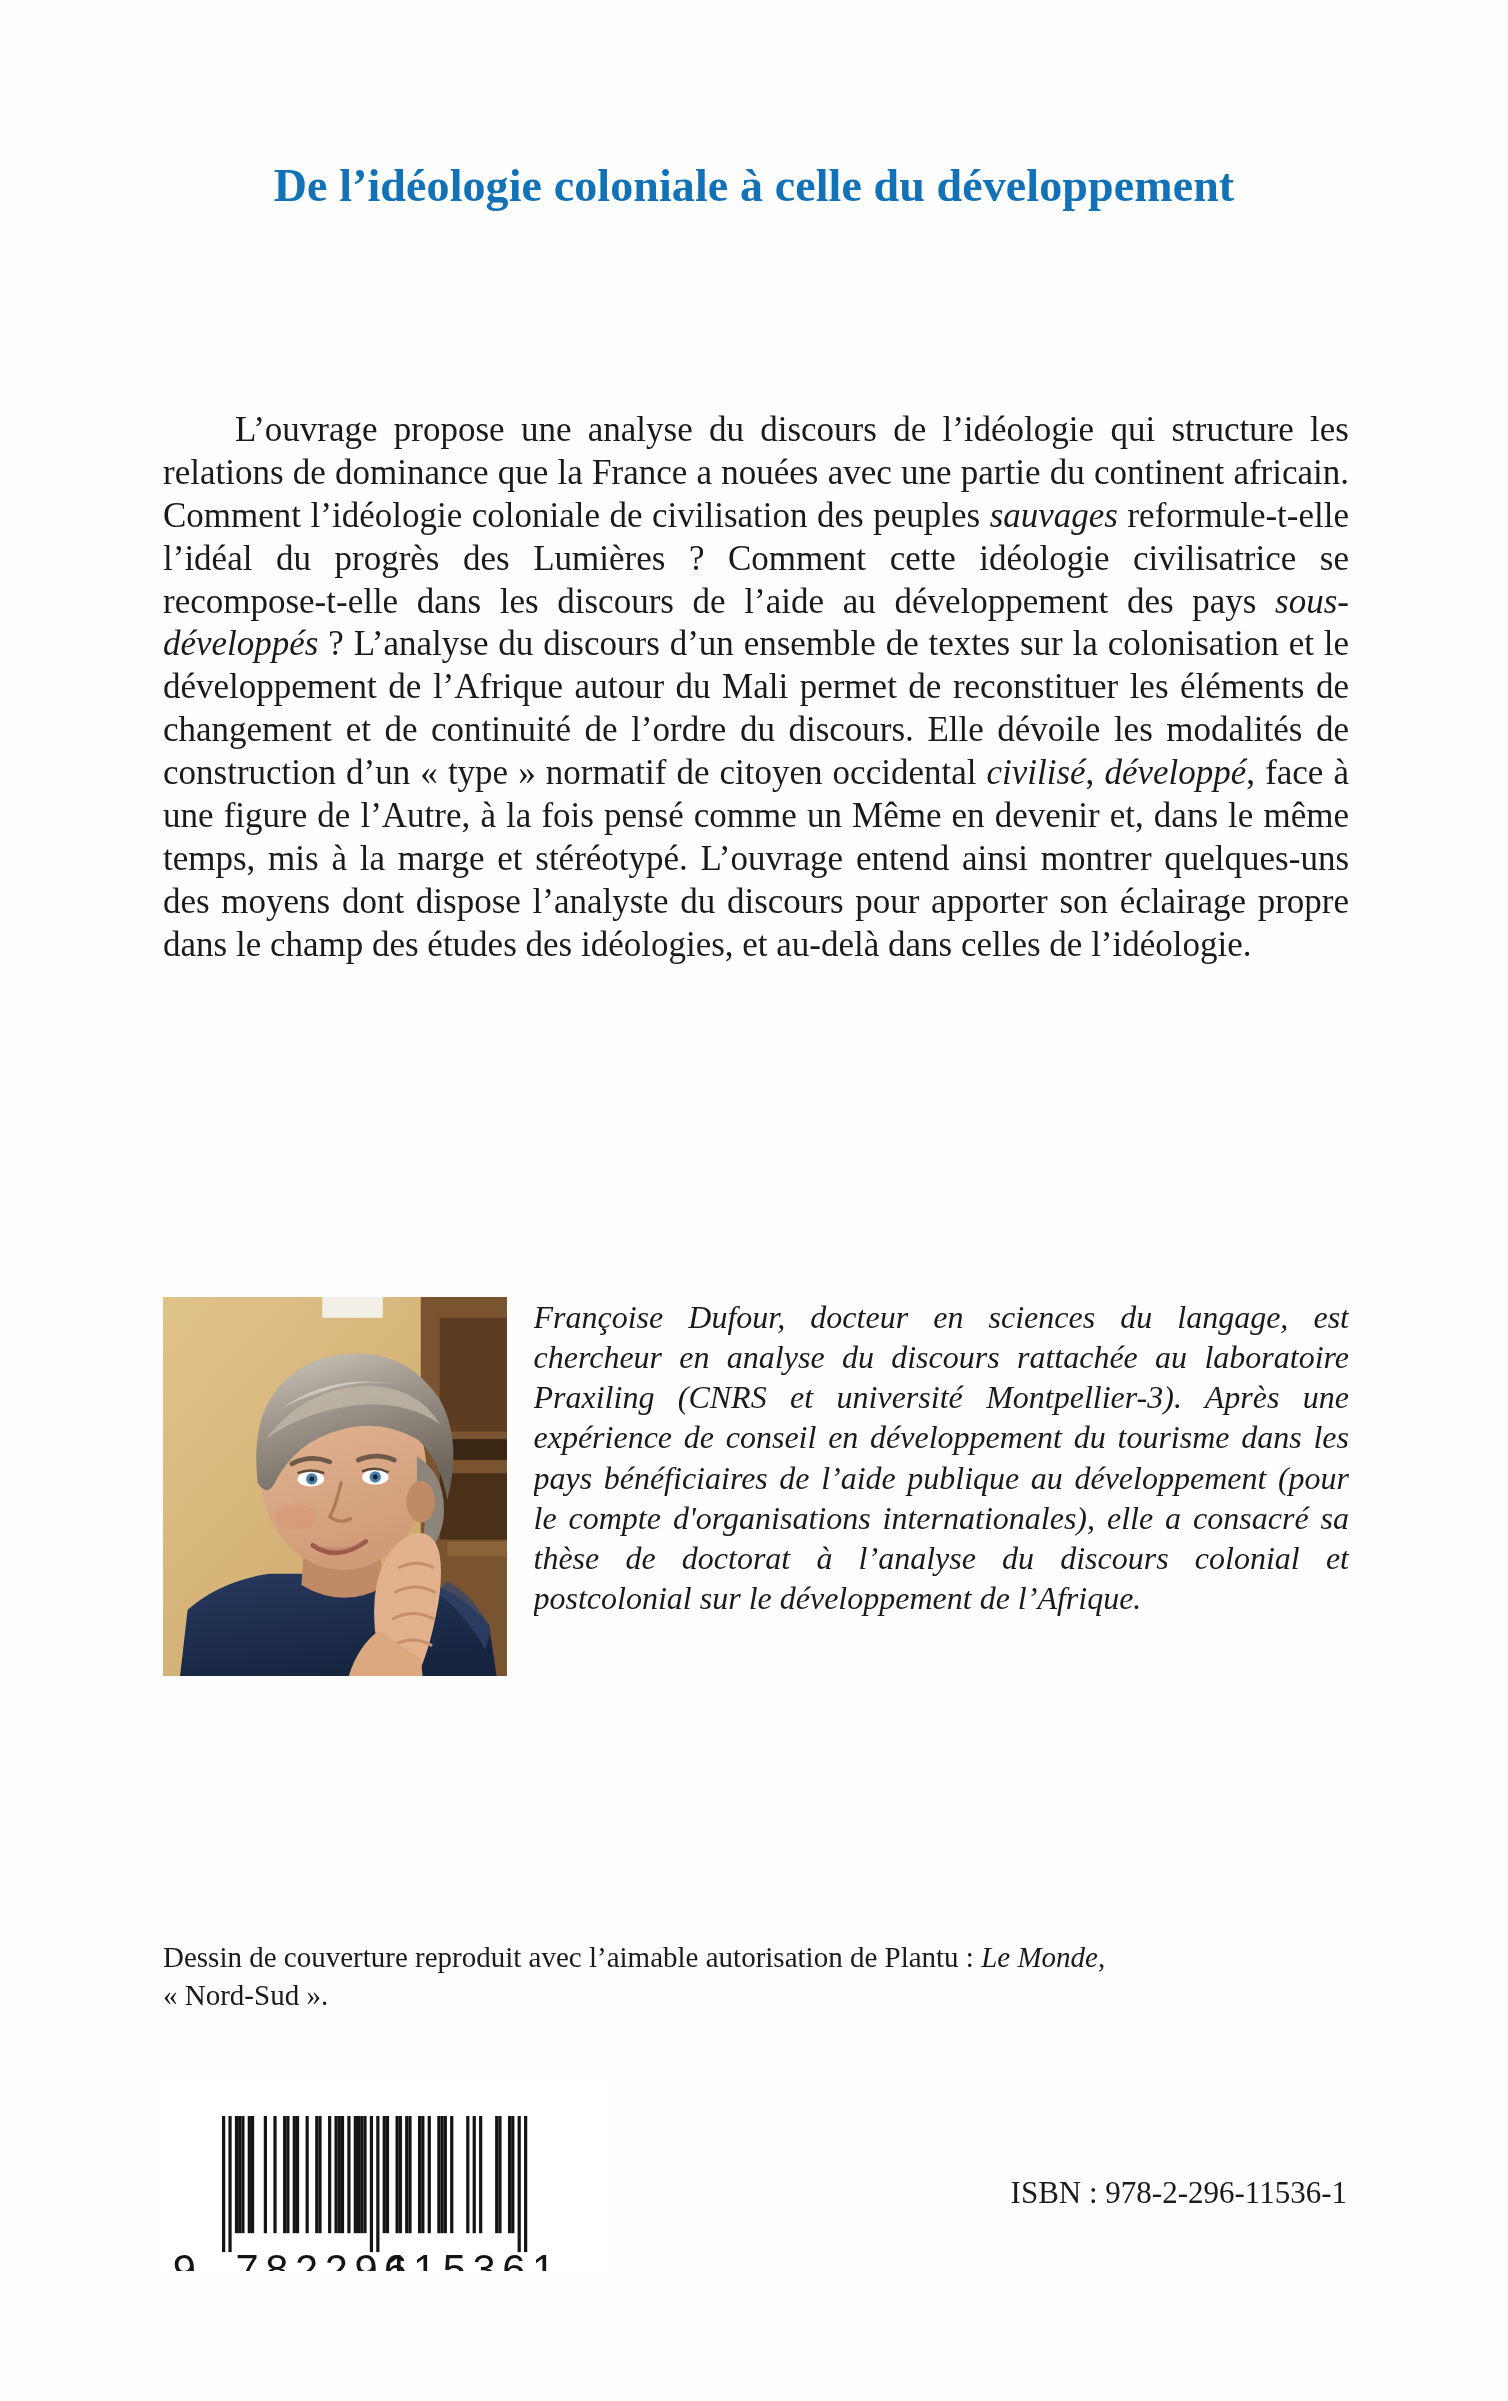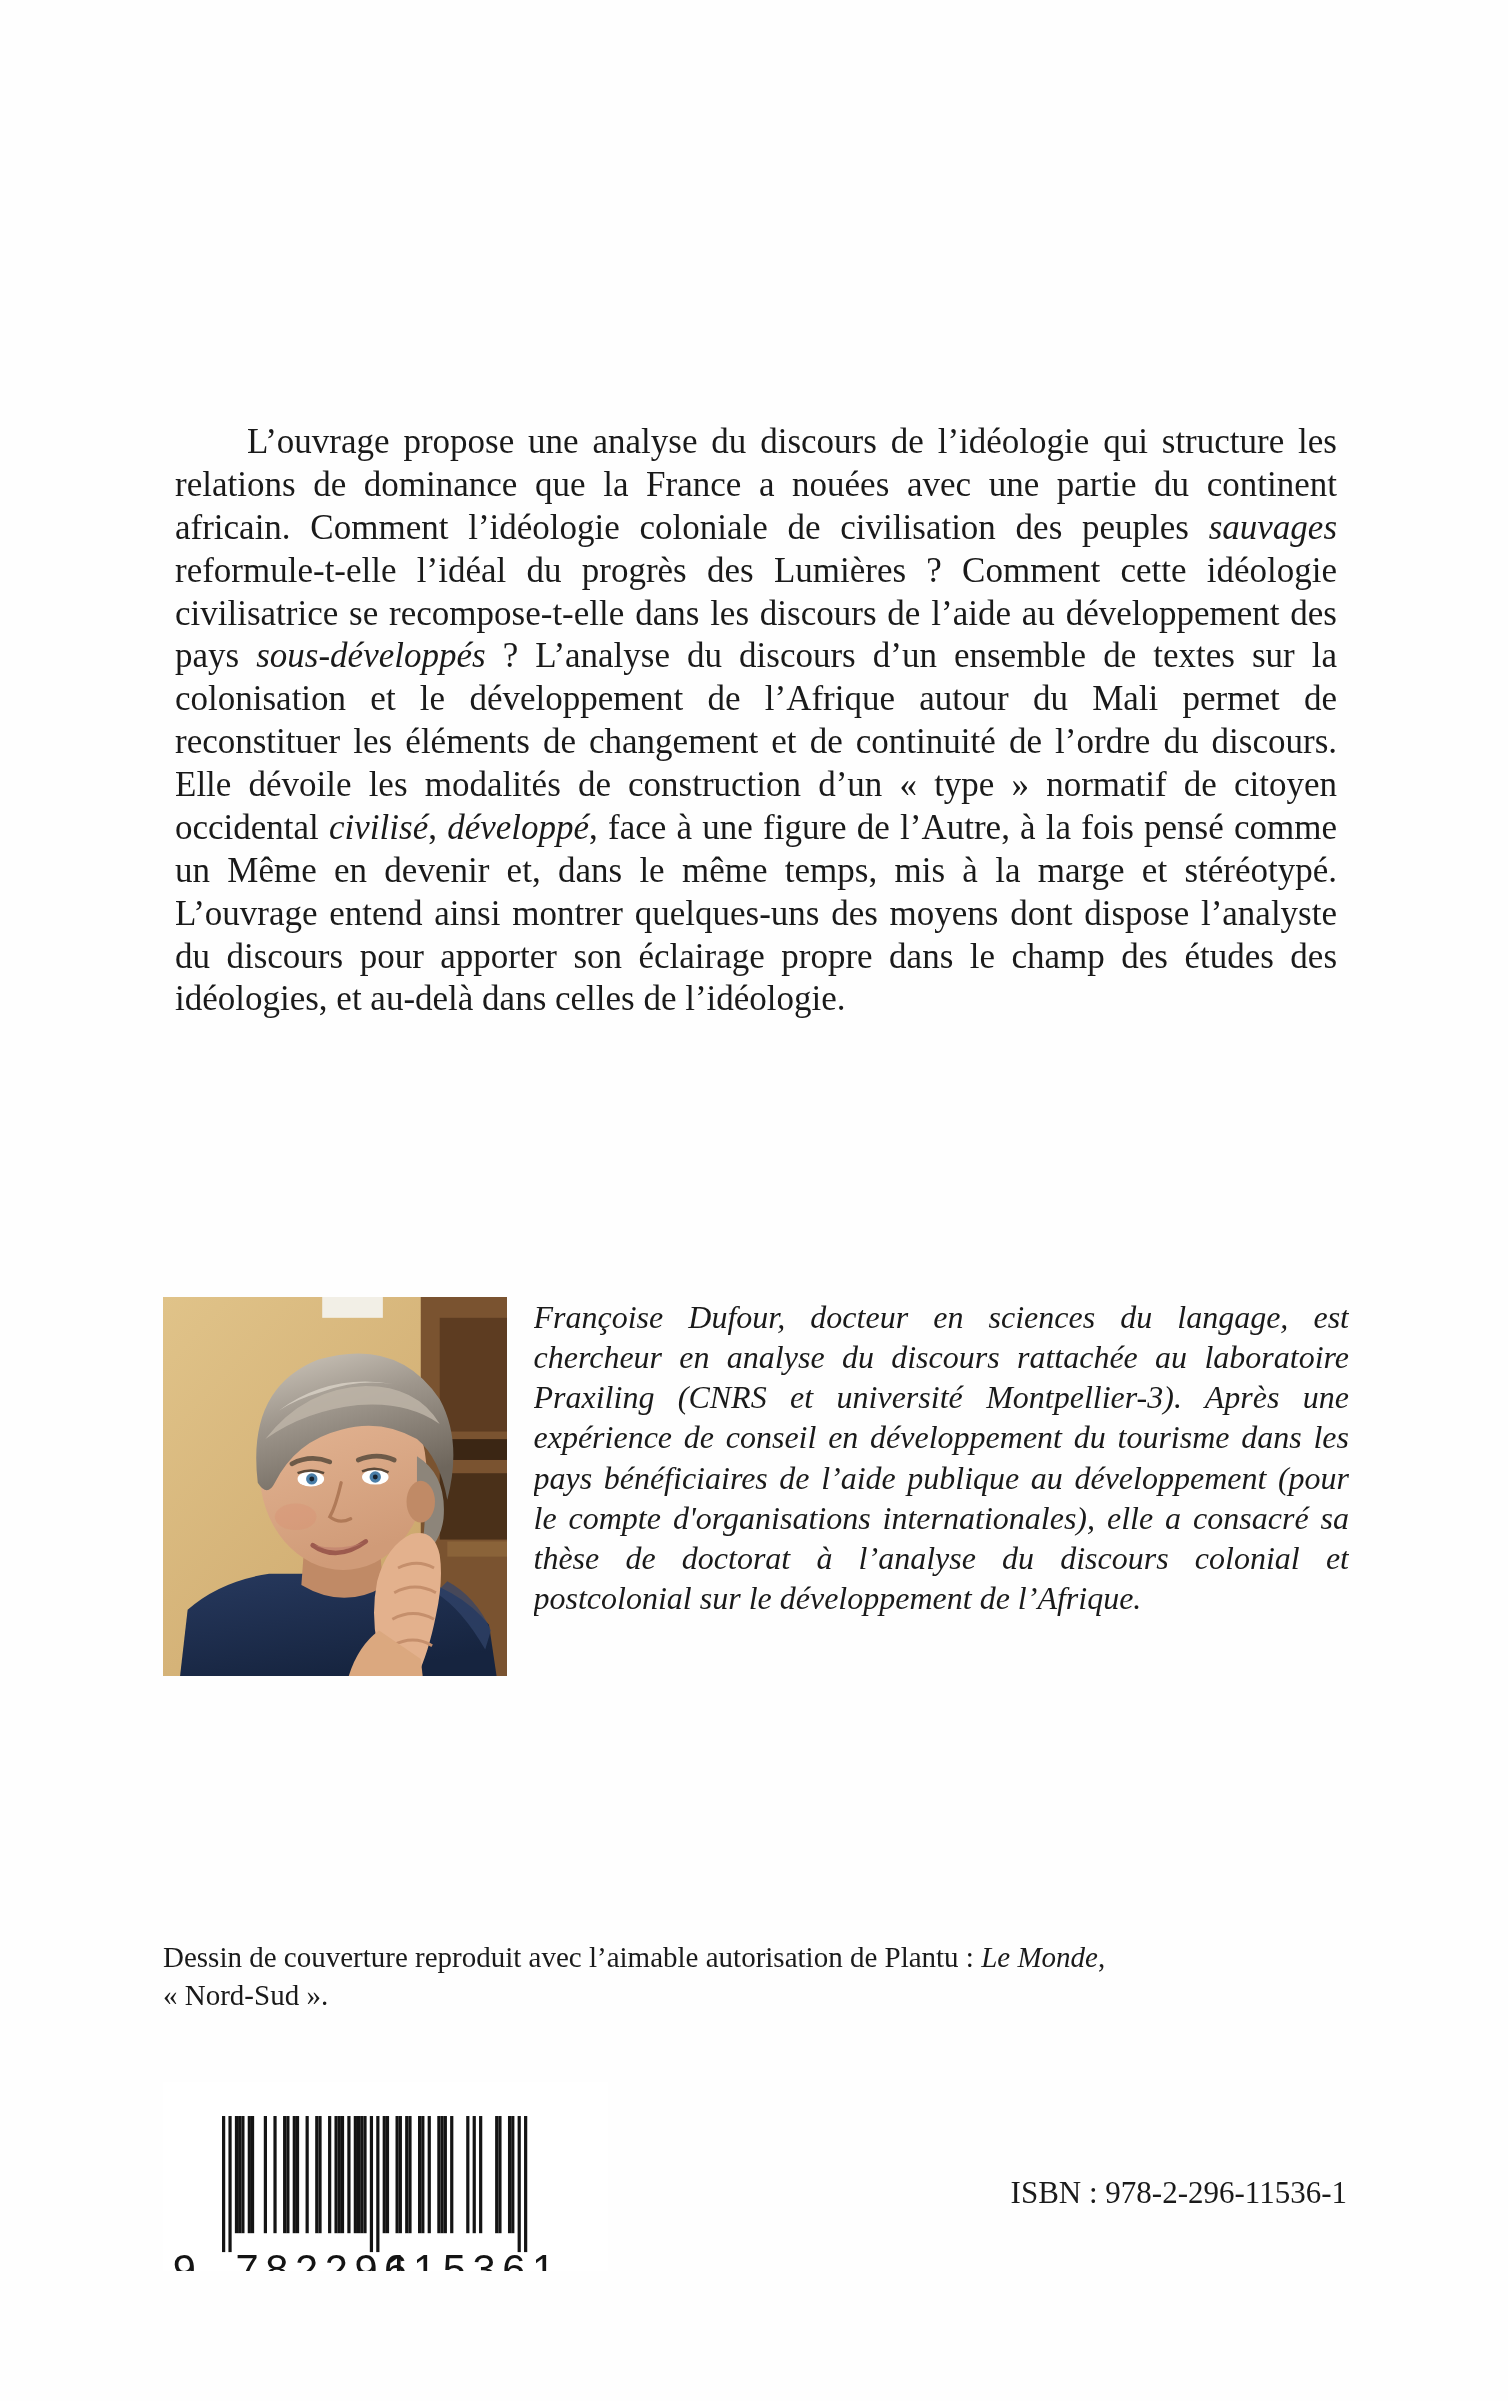--- a/index.html
+++ b/index.html
@@ -56,21 +56,21 @@
     left: 163px;
     top: 409px;
     width: 1186px;
     font-size: 35px;
     line-height: 1.225;
     text-align: justify;
     text-justify: inter-word;
     hyphens: manual;
   }
   .blurb p {
-    margin: 12px;
+    margin: 0;
     text-indent: 72px;
   }
   .blurb i { font-style: italic; }
 
   
   .author-section {
     position: absolute;
     left: 163px;
     top: 1297px;
     width: 1186px;
@@ -138,20 +138,21 @@
   }
   .isbn-line { display: block; white-space: nowrap; }
   .price-line { display: block; white-space: nowrap; }
 </style>
 </head>
 <body>
 
 <div class="page">
 
   <div class="title-block">
+    <h1 class="book-title">De l’idéologie coloniale à celle du développement</h1>
   </div>
 
   <div class="blurb">
     <p><span>L’ouvrage propose une analyse du discours de l’idéologie qui structure les relations de dominance que la France a nouées avec une partie du continent africain. Comment l’idéologie coloniale de civilisation des peuples </span><i>sauvages</i><span> reformule-t-elle l’idéal du progrès des Lumières ? Comment cette idéologie civilisatrice se recompose-t-elle dans les discours de l’aide au développement des pays </span><i>sous-développés</i><span> ? L’analyse du discours d’un ensemble de textes sur la colonisation et le développement de l’Afrique autour du Mali permet de reconstituer les éléments de changement et de continuité de l’ordre du discours. Elle dévoile les modalités de construction d’un « type » normatif de citoyen occidental </span><i>civilisé</i><span>, </span><i>développé</i><span>, face à une figure de l’Autre, à la fois pensé comme un Même en devenir et, dans le même temps, mis à la marge et stéréotypé. L’ouvrage entend ainsi montrer quelques-uns des moyens dont dispose l’analyste du discours pour apporter son éclairage propre dans le champ des études des idéologies, et au-delà dans celles de l’idéologie.</span></p>
   </div>
 
   <div class="author-section">
 
     <div class="author-photo">
       <svg viewBox="0 0 363 400" preserveAspectRatio="xMidYMid slice">

